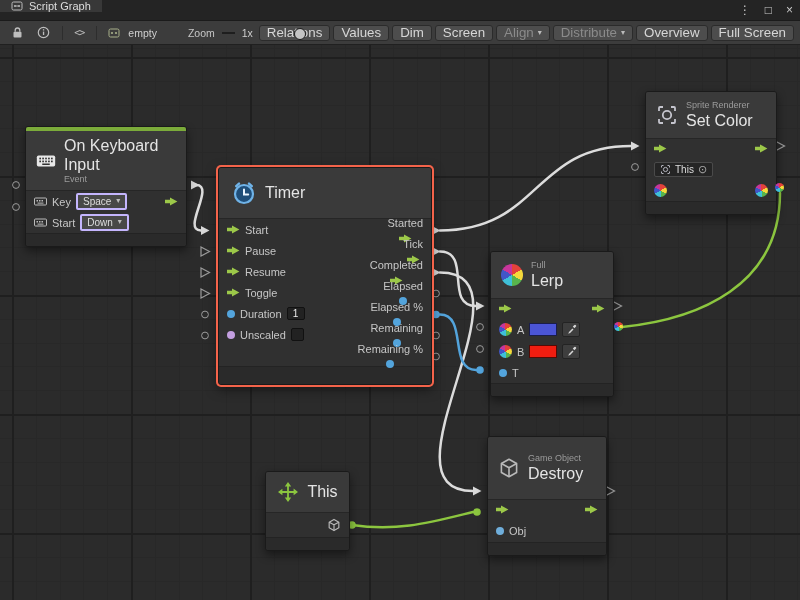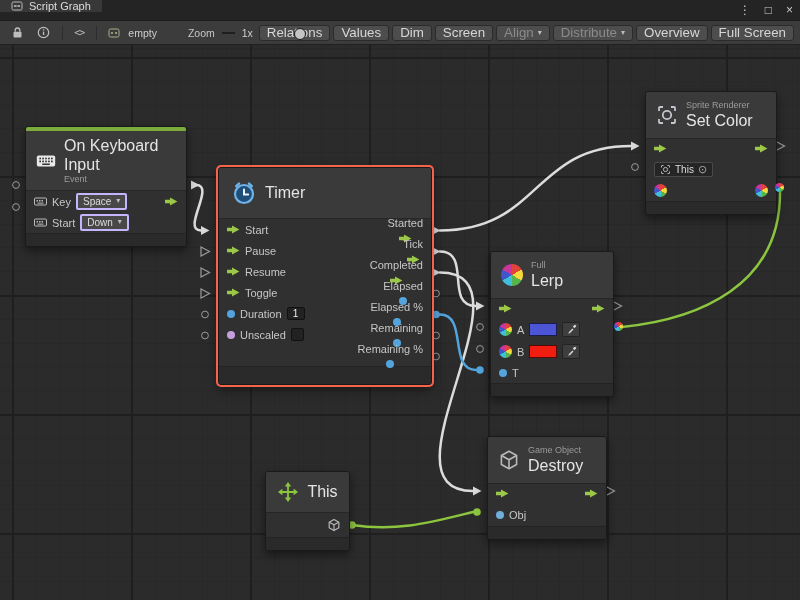--- a/index.html
+++ b/index.html
@@ -485,21 +485,21 @@
           <svg width="14" height="14" viewBox="0 0 22 22">
             <path d="M11 2.2 18.6 6.5v9L11 19.8 3.4 15.5v-9z" fill="none" stroke="#B9B9B9" stroke-width="1.8" stroke-linejoin="round"></path>
             <path d="M3.4 6.5 11 10.8l7.6-4.3 M11 10.8v9" fill="none" stroke="#B9B9B9" stroke-width="1.8" stroke-linejoin="round"></path>
           </svg>
         </div>
       </div>
       <div class="node-footer"></div>
     </div>
 
     <div class="node" style="left:487px;top:391px;width:118px">
-      <div class="node-header" style="padding:8px 10px">
+      <div class="node-header" style="padding:16px 10px">
         <svg width="22" height="22" viewBox="0 0 22 22">
           <path d="M11 2.2 18.6 6.5v9L11 19.8 3.4 15.5v-9z" fill="none" stroke="#B9B9B9" stroke-width="1.6" stroke-linejoin="round"></path>
           <path d="M3.4 6.5 11 10.8l7.6-4.3 M11 10.8v9" fill="none" stroke="#B9B9B9" stroke-width="1.6" stroke-linejoin="round"></path>
         </svg>
         <div class="hdr-text">
           <span class="node-super">Game Object</span>
           <span class="node-title">Destroy</span>
         </div>
       </div>
       <div class="prow" style="height:20px">

